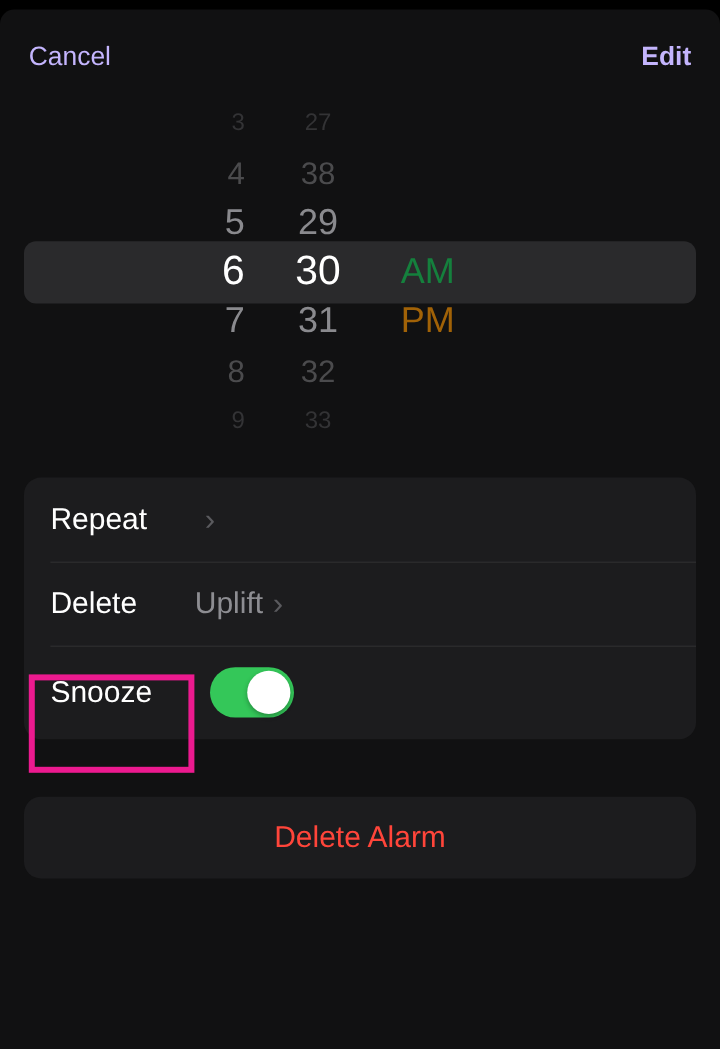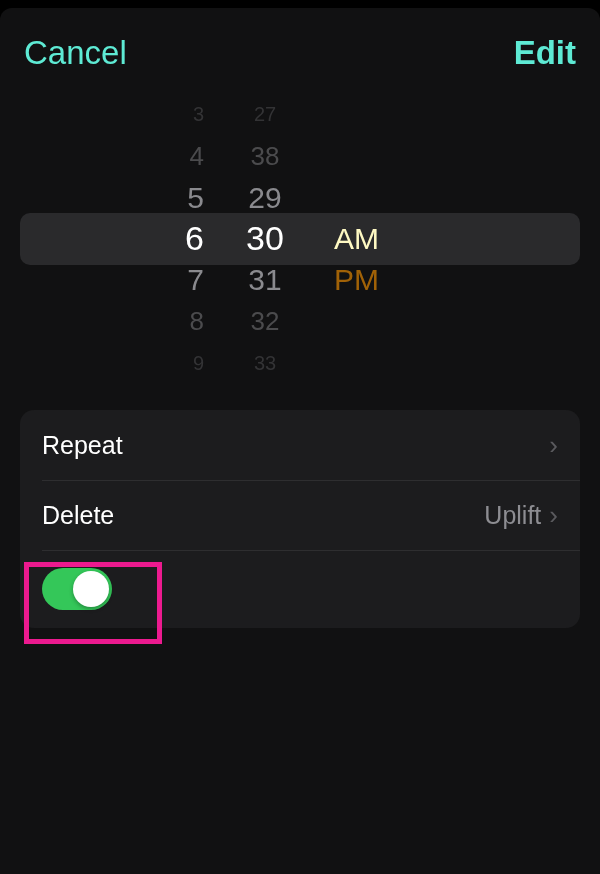--- a/index.html
+++ b/index.html
@@ -28,22 +28,22 @@
       justify-content: space-between;
       align-items: center;
       padding: 12px 24px 12px 24px;
     }
     .header .title {
       color: #fff;
       font-size: 26px;
       font-weight: 600;
     }
     .header .cancel, .header .save {
-      color: #5eead4;
-      font-size: 33px;
+      color: #c4b5fd;
+      font-size: 22px;
     }
     .header .save {
       font-weight: 600;
     }
     .header .cancel { font-weight: 400; }
 
     .picker-wrap {
       position: relative;
       height: 290px;
       margin-top: 10px;
@@ -96,36 +96,36 @@
     }
     .wheel-slot.far {
       color: #4b4b4d;
       font-size: 26px;
     }
     .wheel-slot.farther {
       color: #333335;
       font-size: 20px;
     }
     .wheel.ampm .wheel-slot { font-size: 30px; }
-    .wheel.ampm .wheel-slot.selected { color: #fef9c3; }
+    .wheel.ampm .wheel-slot.selected { color: #15803d; }
     .wheel.ampm .wheel-slot.dim { color: #a16207; }
 
     .settings-group {
       margin: 0 20px;
       background: #1c1c1e;
       border-radius: 14px;
       overflow: hidden;
     }
     .row {
       display: flex;
       align-items: center;
-      justify-content: space-between;
       padding: 18px 22px;
       min-height: 70px;
       position: relative;
+      gap: 48px;
     }
     .row + .row::before {
       content: "";
       position: absolute;
       top: 0;
       left: 22px;
       right: 0;
       height: 1px;
       background: #2e2e30;
     }
@@ -238,22 +238,26 @@
       </span>
     </div>
     <div class="row">
       <span class="row-left">Delete</span>
       <span class="row-right">
         <span>Uplift</span>
         <span class="chevron">›</span>
       </span>
     </div>
     <div class="row">
+      <span class="row-left">Snooze</span>
       <div class="toggle">
         <div class="knob"></div>
       </div>
     </div>
   </div>
 
+  <div class="delete-btn">
+    <span>Delete Alarm</span>
+  </div>
 
 </div>
 
 <div class="highlight-box"></div>
 
 </body></html>

